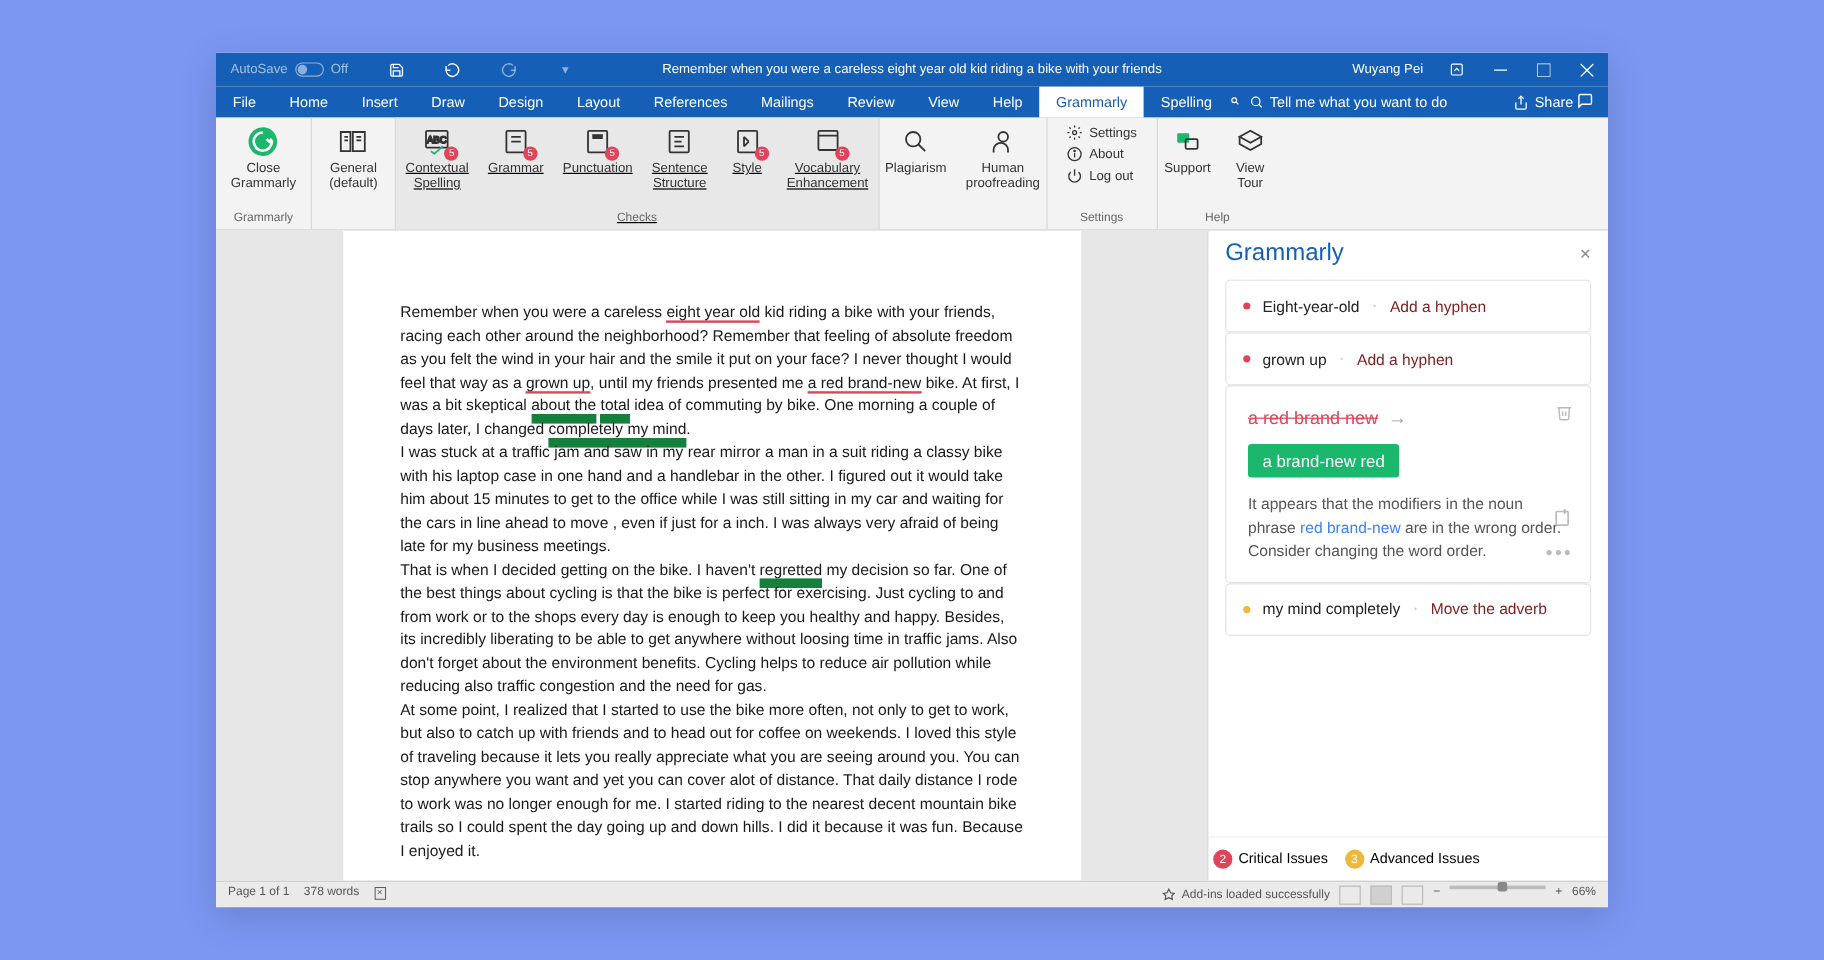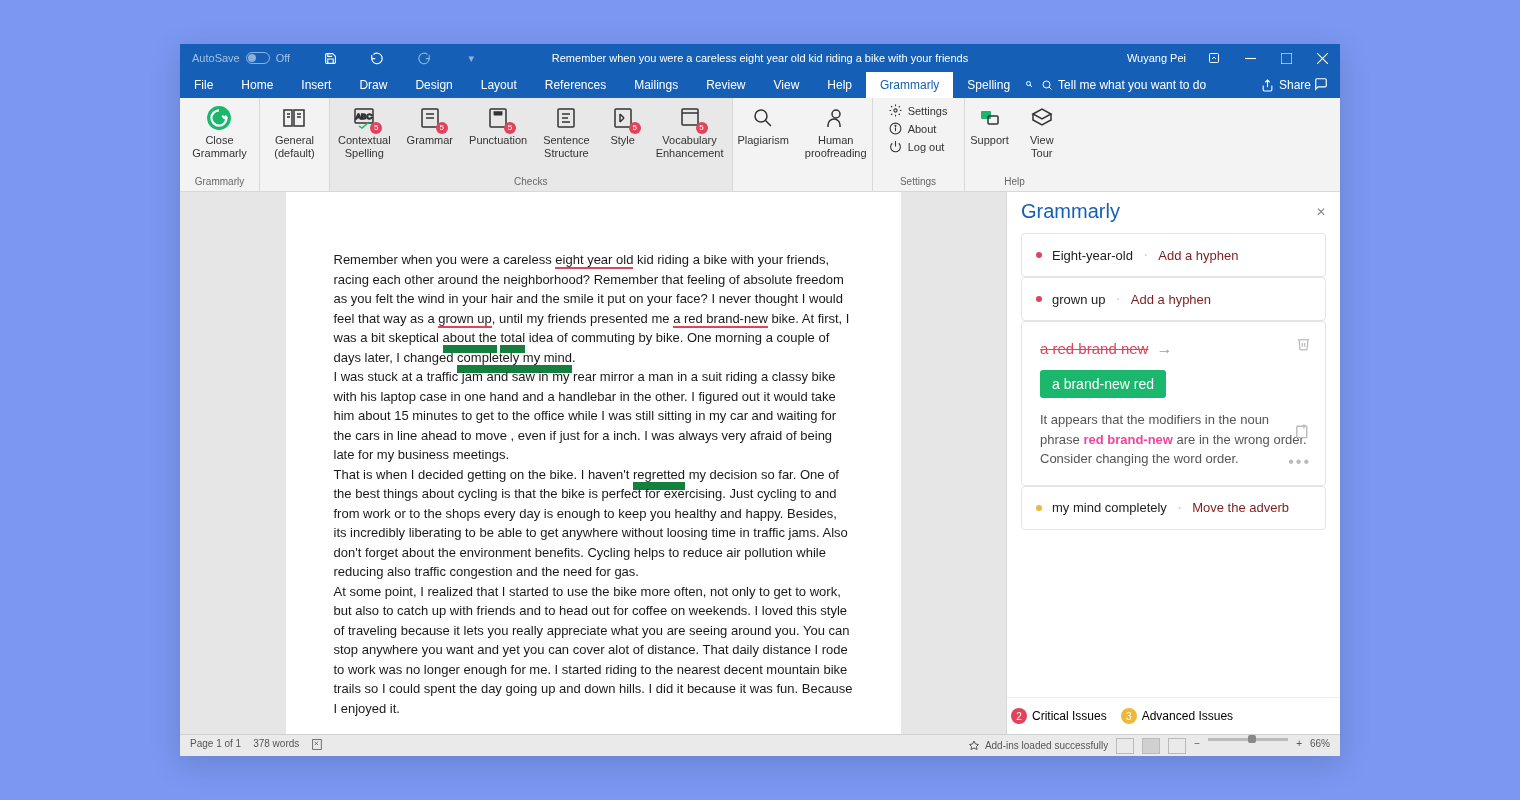--- a/index.html
+++ b/index.html
@@ -28,21 +28,21 @@
 
 
 .ribbon { height: 94px; background: #f3f3f3; border-bottom: 1px solid #d8d8d8; display: flex; position: relative; }
 .ribbon-group { display: flex; flex-direction: column; align-items: center; border-right: 1px solid #d8d8d8; }
 .ribbon-row { display: flex; flex: 1; }
 .ribbon-label { font-size: 10px; color: #666; padding: 0 0 3px; height: 16px; display:flex; align-items:center; justify-content:center; width:100%; }
 .ribbon-btn { display: flex; flex-direction: column; align-items: center; justify-content: flex-start; padding: 6px 8px 0; font-size: 11px; color: #333; cursor: pointer; text-align: center; line-height: 1.2; position: relative; min-width: 56px; }
 .ribbon-btn.narrow { min-width: 50px; }
 .rb-icon { width: 28px; height: 28px; margin-bottom: 2px; display: flex; align-items: center; justify-content: center; position: relative; }
 .badge { position: absolute; bottom: -2px; right: -4px; width: 12px; height: 12px; background: #e0445b; color: #fff; border-radius: 50%; font-size: 8px; display: flex; align-items: center; justify-content: center; }
-.checks-group { background: #e8e8e8; }
+.checks-group { background: #e8e8e8; text-decoration: underline; }
 .settings-col { display: flex; flex-direction: column; justify-content: flex-start; padding: 6px 12px 0; font-size: 11px; gap: 4px; }
 .settings-line { display: flex; align-items: center; gap: 5px; cursor: pointer; color: #333; }
 .gicon { width:14px; height:14px; display:inline-flex; }
 
 
 .body-row { flex: 1; display: flex; background: #e6e6e6; overflow: hidden; }
 .doc-area { flex: 1; display: flex; justify-content: center; overflow: hidden; padding: 0 12px; }
 .page { width: 615px; background: #fff; margin-top: 0; padding: 58px 48px 20px; font-size: 13px; color: #1a1a1a; line-height: 1.5; font-family: Arial, sans-serif; }
 .page p { margin: 0; }
 .ul-red { border-bottom: 2px solid #e0445b; }
@@ -60,21 +60,21 @@
 .dot.red { background: #e0445b; }
 .dot.yellow { background: #f0b83a; }
 .card-term { font-size: 13px; color: #222; }
 .card-hint { font-size: 13px; color: #7f1d1d; }
 .card-sep { color: #ccc; }
 .card.expanded { padding: 18px 18px 16px; position: relative; }
 .strike { color: #e0445b; text-decoration: line-through; font-size: 15px; }
 .arrow-r { color: #9a9a9a; margin-left: 8px; }
 .suggest-btn { display: inline-block; background: #1ab76d; color: #fff; padding: 6px 12px; border-radius: 3px; font-size: 14px; margin: 12px 0; cursor: pointer; }
 .card-desc { font-size: 13px; color: #555; line-height: 1.5; }
-.bold { font-weight: 700; color: #ec4899; }
+.bold { font-weight: 400; color: #3b82f6; }
 .trash { position: absolute; top: 14px; right: 14px; color: #bbb; cursor: pointer; }
 .add-card { position: absolute; right: 14px; top: 100px; color: #bbb; cursor: pointer; }
 .more-dots { position: absolute; right: 14px; bottom: 14px; color: #bbb; cursor: pointer; letter-spacing: 2px; }
 .panel-footer { padding: 10px 4px; border-top: 1px solid #eee; display: flex; gap: 14px; font-size: 12px; align-items: center; }
 .count-bubble { width: 16px; height: 16px; border-radius: 50%; color: #fff; font-size: 10px; display: inline-flex; align-items: center; justify-content: center; margin-right: 5px; }
 .cb-red { background: #e0445b; }
 .cb-yel { background: #f0b83a; }
 
 
 .statusbar { height: 22px; background: #eaeaea; border-top: 1px solid #d0d0d0; display: flex; align-items: center; font-size: 10px; color: #555; padding: 0 10px; }

